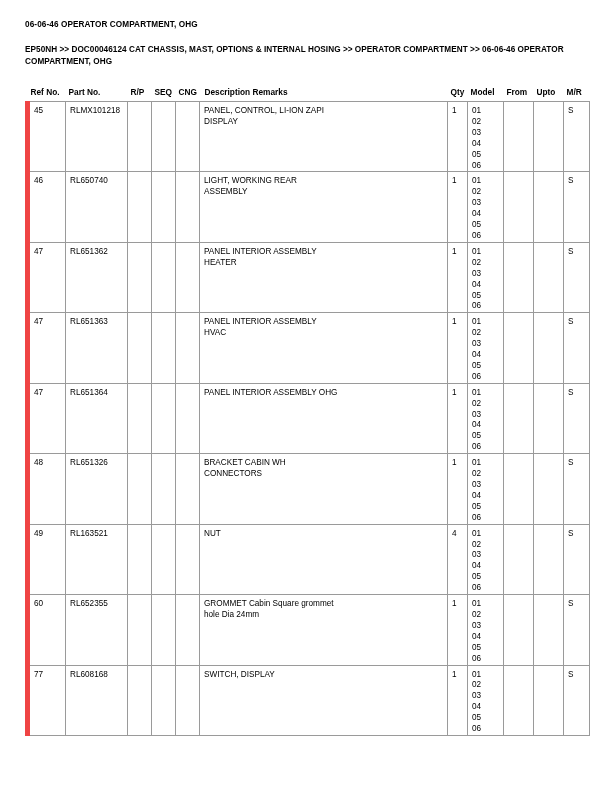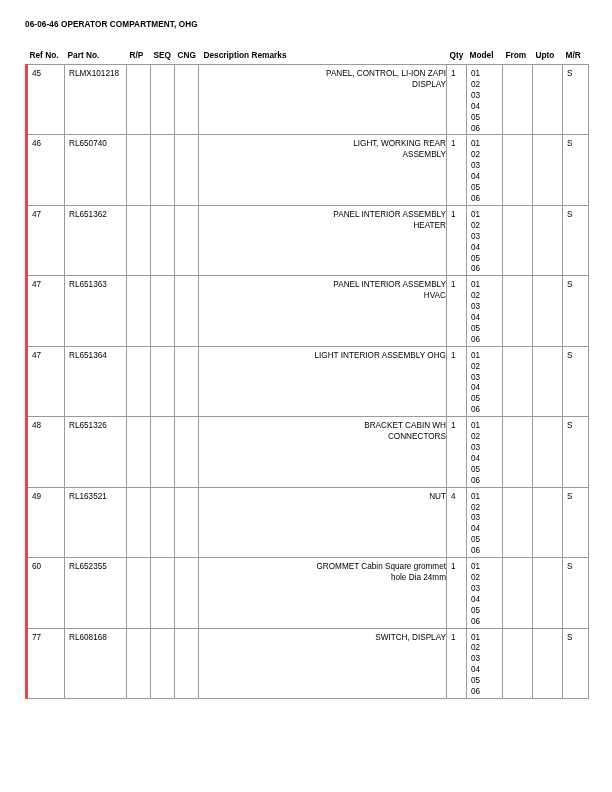--- a/index.html
+++ b/index.html
@@ -58,51 +58,51 @@
   table.parts tbody td {
     border: 1px solid #9a9a9a;
     font-size: 8.2px;
     vertical-align: top;
     padding: 4px 0 0 4px;
     line-height: 10.8px;
     height: 60px;
     box-sizing: border-box;
   }
   table.parts tbody tr td:first-child {
-    border-left: 3px solid #ef4444;
+    border-left: 5px solid #ef4444;
   }
   .c-ref   { width: 38px; }
   .c-part  { width: 62px; }
   .c-rp    { width: 24px; }
   .c-seq   { width: 24px; }
   .c-cng   { width: 24px; }
   .c-desc  { width: 248px; }
   .c-qty   { width: 20px; }
   .c-model { width: 36px; }
   .c-from  { width: 30px; }
   .c-upto  { width: 30px; }
   .c-mr    { width: 26px; }
   .th-desc { padding-left: 5px !important; }
   .model-cell span {
     display: block;
     line-height: 10.9px;
   }
   .desc-line {
     display: block;
     line-height: 10.8px;
-    text-align: right;
   }
 </style>
 </head>
 <body>
 
 <div class="page">
 
   <div class="doc-title">06-06-46 OPERATOR COMPARTMENT, OHG</div>
 
+  <div class="breadcrumb">EP50NH &gt;&gt; DOC00046124 CAT CHASSIS, MAST, OPTIONS &amp; INTERNAL HOSING &gt;&gt; OPERATOR COMPARTMENT &gt;&gt; 06-06-46 OPERATOR COMPARTMENT, OHG</div>
 
   <table class="parts">
     <colgroup>
       <col class="c-ref">
         <col class="c-part">
         <col class="c-rp">
         <col class="c-seq">
       <col class="c-cng">
         <col class="c-desc">
         <col class="c-qty">
@@ -219,21 +219,21 @@
           <td></td>
           <td>S</td>
         </tr>
         <tr>
           <td>47</td>
           <td>RL651364</td>
           <td></td>
           <td></td>
           <td></td>
           <td>
-            <span class="desc-line">LIGHT INTERIOR ASSEMBLY OHG</span>
+            <span class="desc-line">PANEL INTERIOR ASSEMBLY OHG</span>
           </td>
           <td>1</td>
           <td class="model-cell">
             <span class="">01</span>
             <span class="">02</span>
             <span class="">03</span>
             <span class="">04</span>
             <span class="">05</span>
             <span class="">06</span>
           </td>

